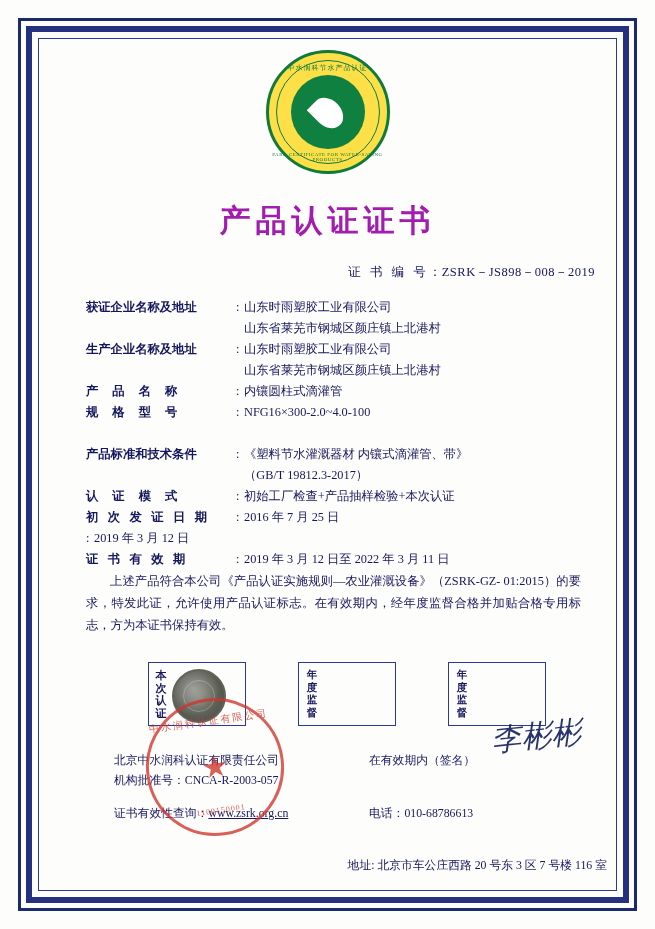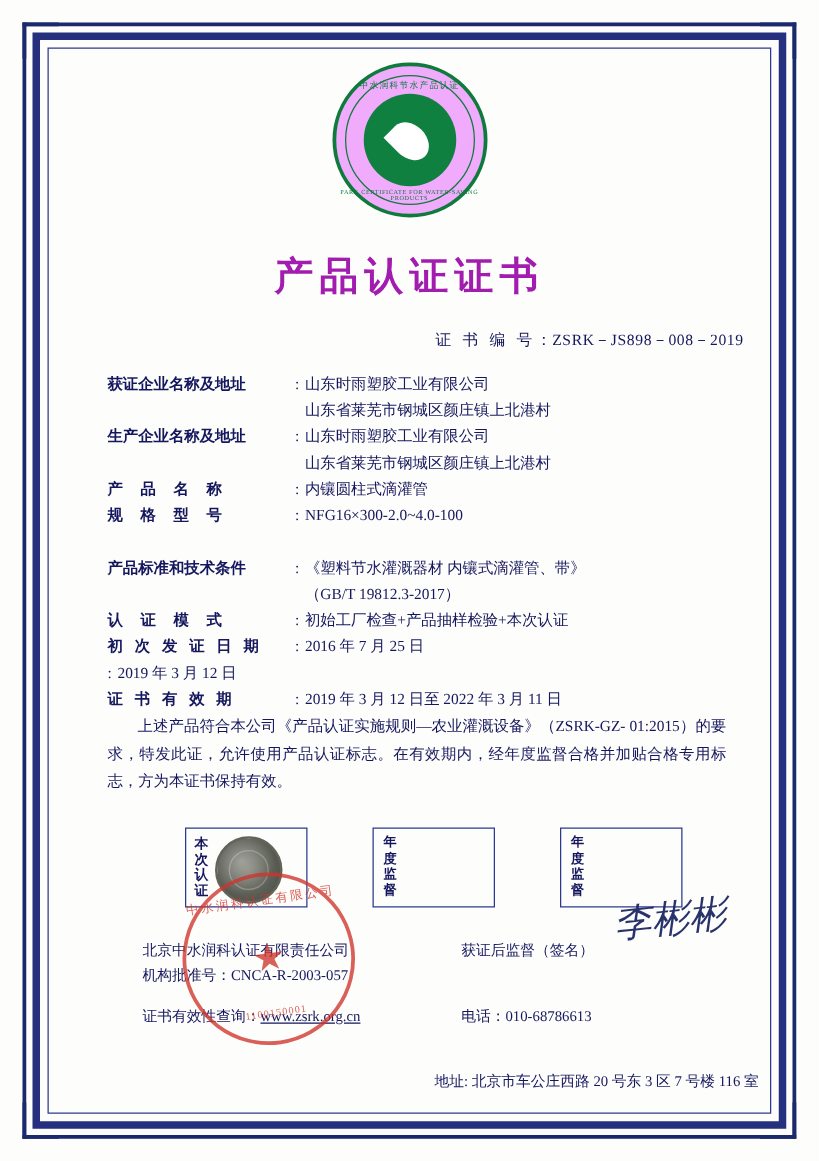--- a/index.html
+++ b/index.html
@@ -55,21 +55,21 @@
   .logo-wrap {
     display: flex;
     justify-content: center;
     margin-top: 4px;
   }
   .logo {
     position: relative;
     width: 118px; height: 118px;
     border-radius: 50%;
     border: 3px solid #0e7a3c;
-    background: #f0abfc;
+    background: #fde047;
     display: flex;
     align-items: center;
     justify-content: center;
   }
   .logo-ring2 {
     position: absolute;
     left: 7px; top: 7px; right: 7px; bottom: 7px;
     border-radius: 50%;
     border: 1px solid #0e7a3c;
   }
@@ -403,21 +403,21 @@
       </div>
     </div>
 
     <div class="footer">
       <div class="footer-row">
         <div class="footer-left">
           <div>北京中水润科认证有限责任公司</div>
           <div>机构批准号：CNCA-R-2003-057</div>
         </div>
         <div class="footer-right">
-          <div>获证后监督（签名）</div>
+          <div>在有效期内（签名）</div>
           <div class="sign-script">李彬彬</div>
         </div>
       </div>
       <div class="red-seal">
         <div class="txt-top">中水润科认证有限公司</div>
         <div class="star">★</div>
         <div class="txt-bottom">1100150001</div>
       </div>
     </div>
 

